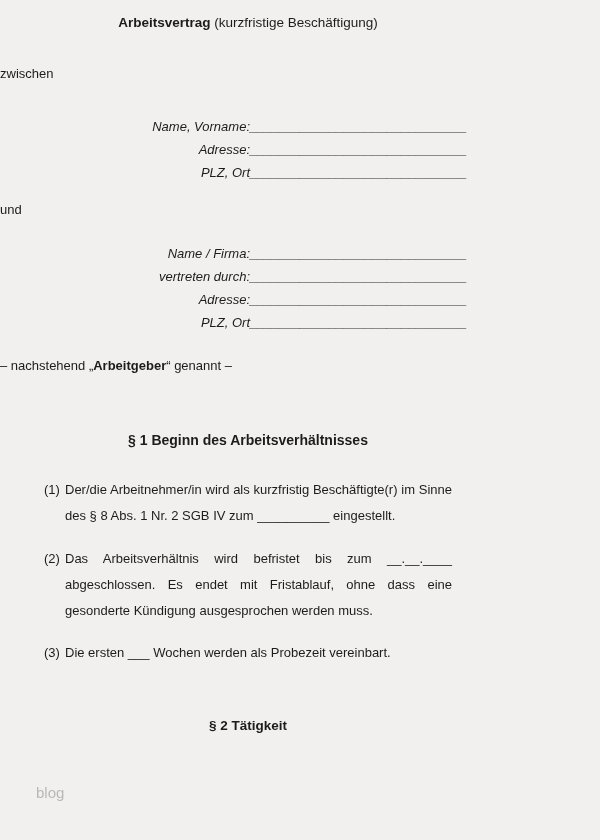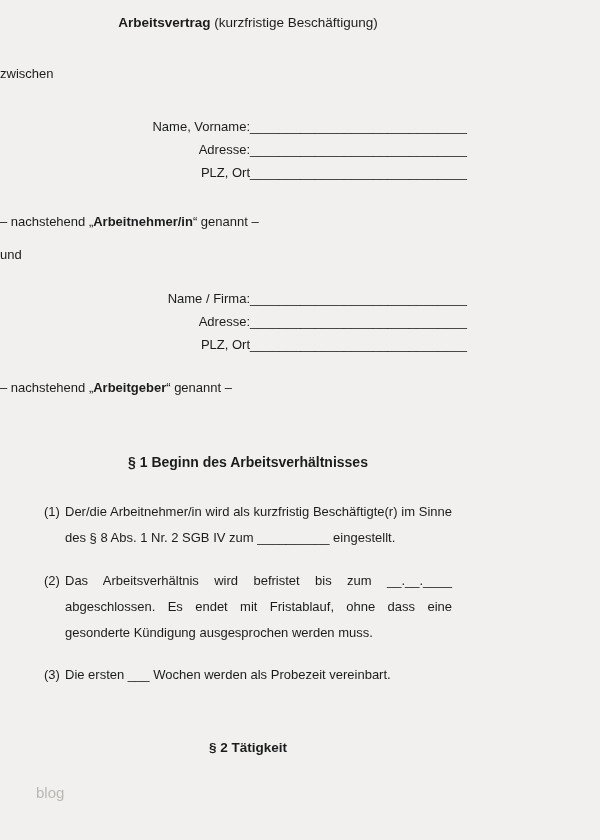--- a/index.html
+++ b/index.html
@@ -25,21 +25,21 @@
   .b { font-weight: bold; }
 
   .title {
     padding-top: 15px;
     text-align: center;
     font-size: 13.5px;
   }
 
   .zw { margin-top: 36px; }
 
-  .fields { margin-left: 100px; }
+  .fields { margin-left: 100px; font-style: italic; }
   .fg1 { margin-top: 34px; }
   .fg2 { margin-top: 25px; }
   .frow {
     line-height: 23px;
     white-space: nowrap;
   }
   .flabel {
     display: inline-block;
     width: 150px;
     text-align: right;
@@ -113,29 +113,29 @@
       <span class="flabel">Name, Vorname:</span><span class="fline">______________________________</span>
     </div>
     <div class="frow">
       <span class="flabel">Adresse:</span><span class="fline">______________________________</span>
     </div>
     <div class="frow">
       <span class="flabel">PLZ, Ort</span><span class="fline">______________________________</span>
     </div>
   </div>
 
-  <div class="center designation1">
-    <span>– nachstehend „</span><span class="b">Arbeitnehmer/in</span><span>“ genannt –</span>
-  </div>
 
   <div class="center und">und</div>
 
   <div class="fields fg2">
     <div class="frow">
       <span class="flabel">Name / Firma:</span><span class="fline">______________________________</span>
+    </div>
+    <div class="frow">
+      <span class="flabel">vertreten durch:</span><span class="fline">______________________________</span>
     </div>
     <div class="frow">
       <span class="flabel">Adresse:</span><span class="fline">______________________________</span>
     </div>
     <div class="frow">
       <span class="flabel">PLZ, Ort</span><span class="fline">______________________________</span>
     </div>
   </div>
 
   <div class="center designation2">

